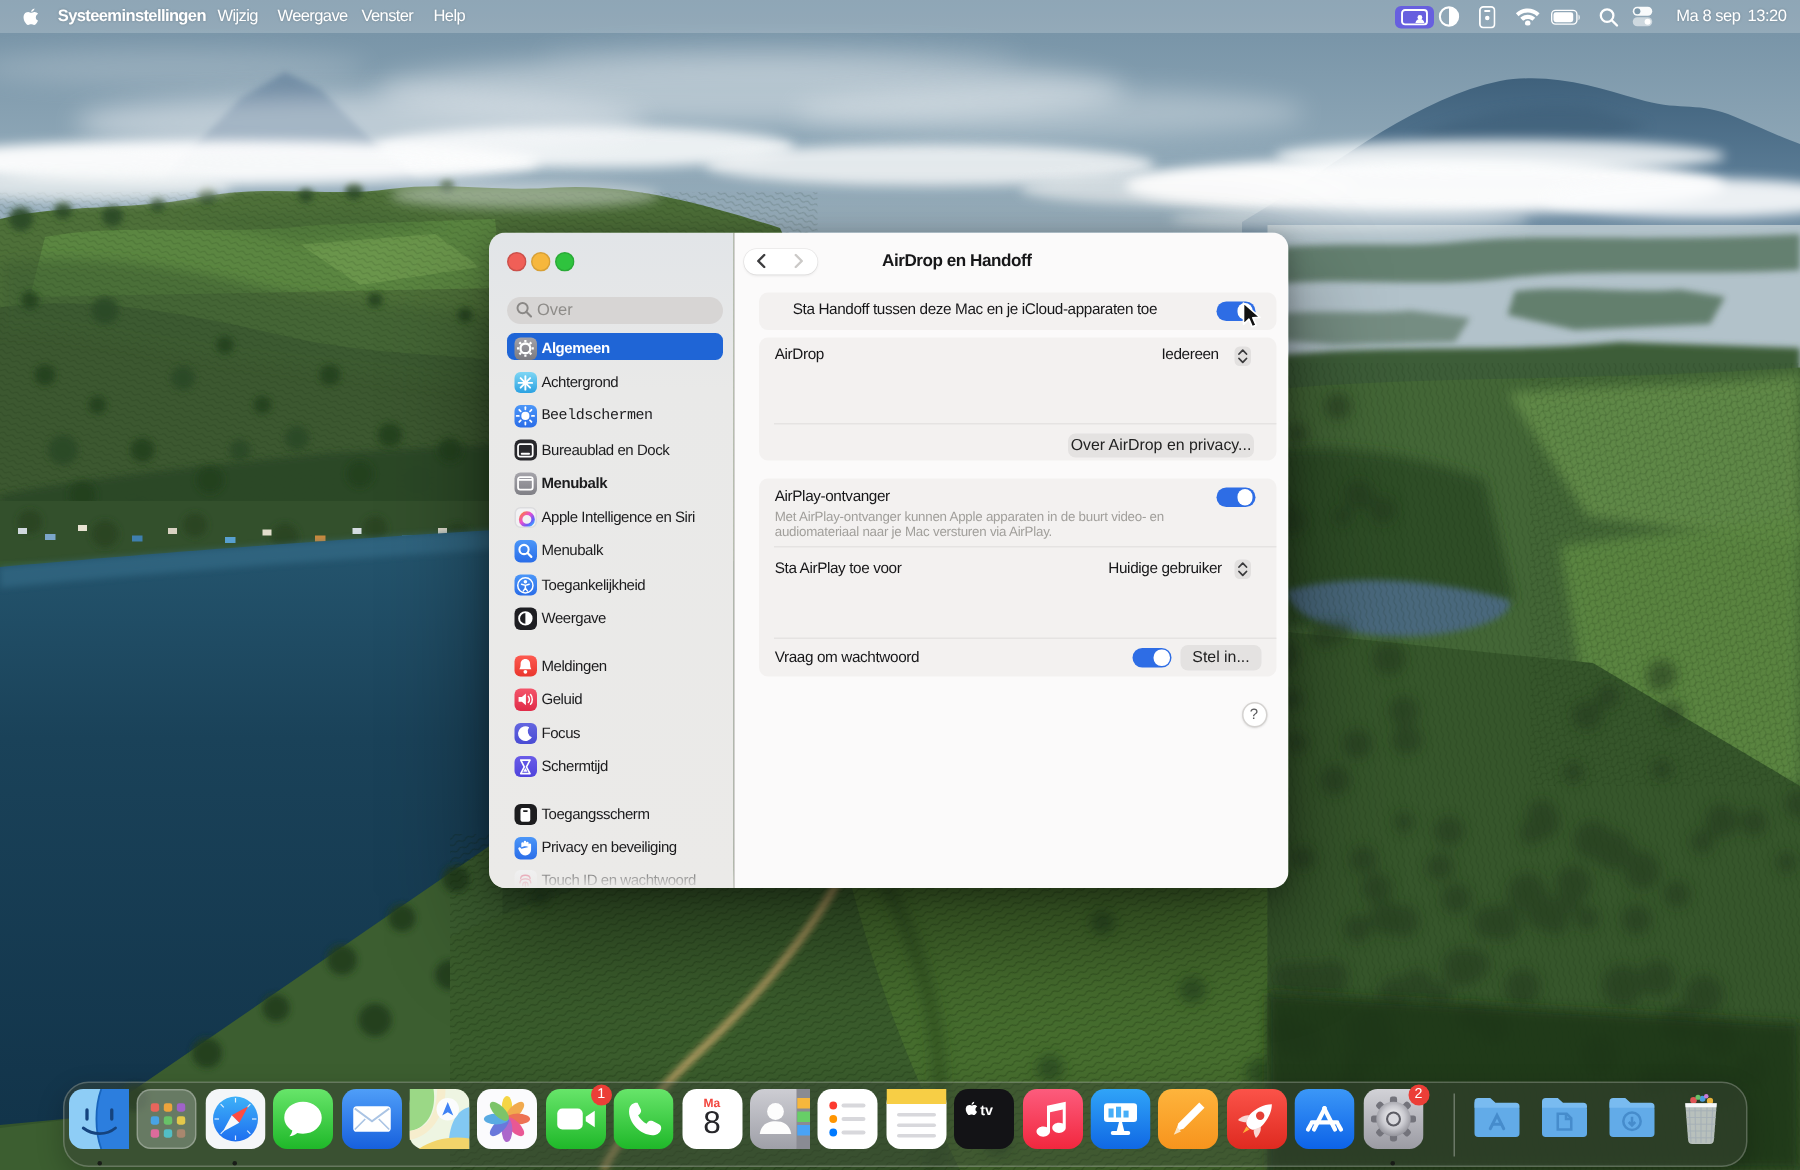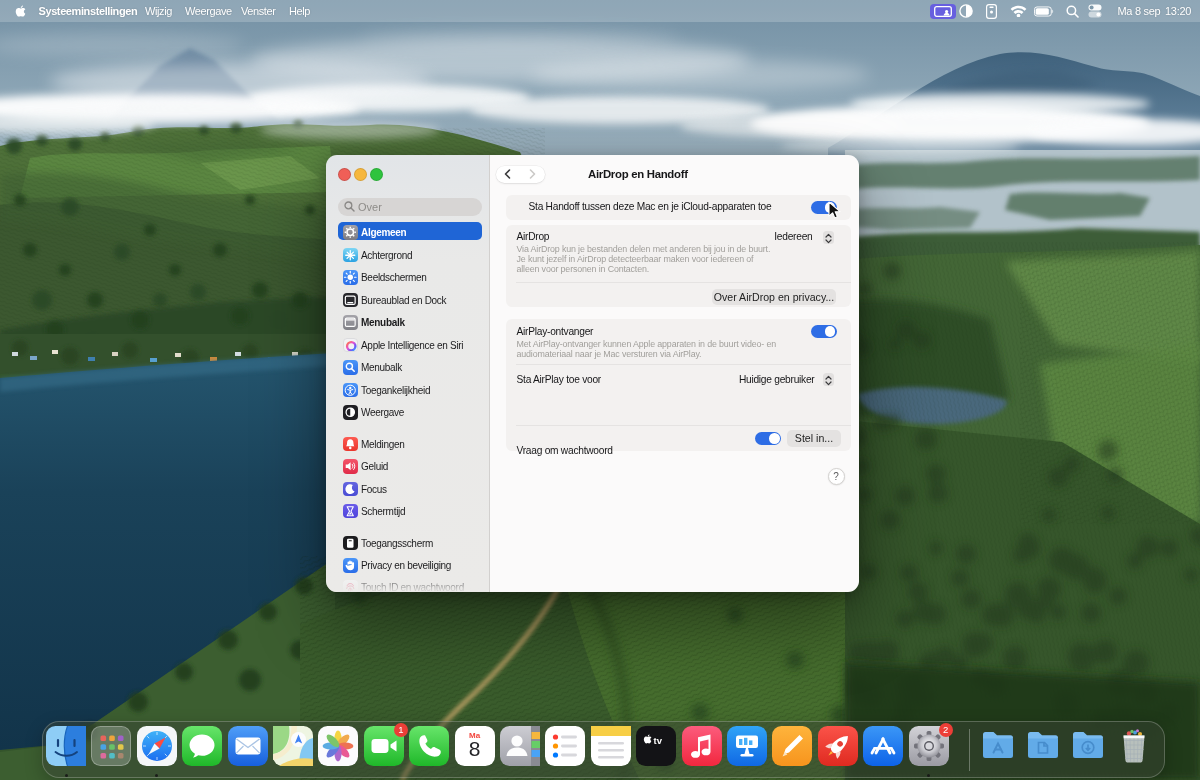--- a/index.html
+++ b/index.html
@@ -401,21 +401,21 @@
             <g stroke="#fff" stroke-width="1.4" stroke-linecap="round">
               <path d="M8 3 V13"></path>
               <path d="M3 8 H13"></path>
               <path d="M4.5 4.5 L11.5 11.5"></path>
               <path d="M11.5 4.5 L4.5 11.5"></path>
             </g>
             <circle cx="8" cy="8" r="1.8" fill="#fff"></circle>
           </svg></span>
     <span class="lb">Achtergrond</span>
       </div>
-  <div class="srow" style="top:112px;">
+  <div class="srow" style="top:112px;font-family:Liberation Mono, monospace;">
     <span class="ic" style="background:linear-gradient(180deg,#4b96f8,#2a6de8);">
       <svg width="14.5" height="14.5" viewBox="0 0 16 16">
             <circle cx="8" cy="8" r="3" fill="#fff"></circle>
             <g stroke="#fff" stroke-width="1.3" stroke-linecap="round">
               <path d="M8 1.6 V3.2"></path>
               <path d="M8 12.8 V14.4"></path>
               <path d="M1.6 8 H3.2"></path>
               <path d="M12.8 8 H14.4"></path>
               <path d="M3.5 3.5 L4.6 4.6"></path>
               <path d="M11.4 11.4 L12.5 12.5"></path>
@@ -561,42 +561,41 @@
 
   <div class="grp" style="top:69.5px;height:82.5px;">
     <div class="lab" style="left:11px;top:6.5px;">AirDrop</div>
     <div class="pop" style="right:38px;top:6.5px;">Iedereen</div>
     <div class="stepper" style="left:317px;top:6.5px;">
       <svg width="11" height="13" viewBox="0 0 11 13">
             <path d="M3 5 L5.5 2.4 L8 5" fill="none" stroke="#3a3a3c" stroke-width="1.2" stroke-linecap="round" stroke-linejoin="round"></path>
             <path d="M3 8 L5.5 10.6 L8 8" fill="none" stroke="#3a3a3c" stroke-width="1.2" stroke-linecap="round" stroke-linejoin="round"></path>
           </svg>
     </div>
-    <div class="des" style="left:11px;top:20.7px;width:310px;">Via AirDrop kun je bestanden delen met anderen bij jou in de buurt.<br>Je kunt jezelf in AirDrop detecteerbaar maken voor iedereen of<br>alleen voor personen in Contacten.</div>
     <div class="sep" style="top:57px;"></div>
     <div class="btn" style="left:206.5px;top:64px;width:124px;height:16px;line-height:16px;">Over AirDrop en privacy...</div>
   </div>
 
   <div class="grp" style="top:163.5px;height:132px;">
     <div class="lab" style="left:11px;top:7px;">AirPlay-ontvanger</div>
     <div class="tgl" style="left:305px;top:6.8px;">
           <div class="kn"></div>
         </div>
     <div class="des" style="left:11px;top:21.3px;width:310px;">Met AirPlay-ontvanger kunnen Apple apparaten in de buurt video- en<br>audiomateriaal naar je Mac versturen via AirPlay.</div>
     <div class="sep" style="top:45px;"></div>
     <div class="lab" style="left:11px;top:55px;">Sta AirPlay toe voor</div>
     <div class="pop" style="right:36px;top:55px;">Huidige gebruiker</div>
     <div class="stepper" style="left:317px;top:54.8px;">
       <svg width="11" height="13" viewBox="0 0 11 13">
             <path d="M3 5 L5.5 2.4 L8 5" fill="none" stroke="#3a3a3c" stroke-width="1.2" stroke-linecap="round" stroke-linejoin="round"></path>
             <path d="M3 8 L5.5 10.6 L8 8" fill="none" stroke="#3a3a3c" stroke-width="1.2" stroke-linecap="round" stroke-linejoin="round"></path>
           </svg>
     </div>
     <div class="sep" style="top:106.5px;"></div>
-    <div class="lab" style="left:11px;top:114.5px;margin-top:12px;">Vraag om wachtwoord</div>
+    <div class="lab" style="left:11px;top:114.5px;">Vraag om wachtwoord</div>
     <div class="tgl" style="left:249.5px;top:113.8px;">
           <div class="kn"></div>
         </div>
     <div class="btn" style="left:281.5px;top:111.5px;width:54px;height:17px;line-height:17px;">Stel in...</div>
   </div>
 
   <div class="abs" style="left:337.5px;top:313px;width:15px;height:15px;border-radius:50%;background:#fff;border:0.5px solid #d4d2d0;box-shadow:0 0.5px 1.5px rgba(0,0,0,0.12);font-size:10px;color:#5a5a5c;text-align:center;line-height:15px;">?</div>
  </div>
 </div>
 

